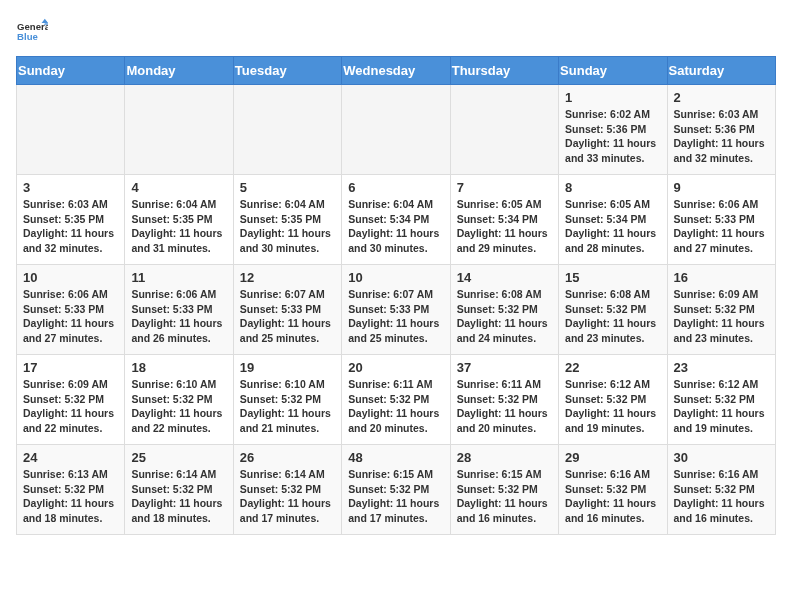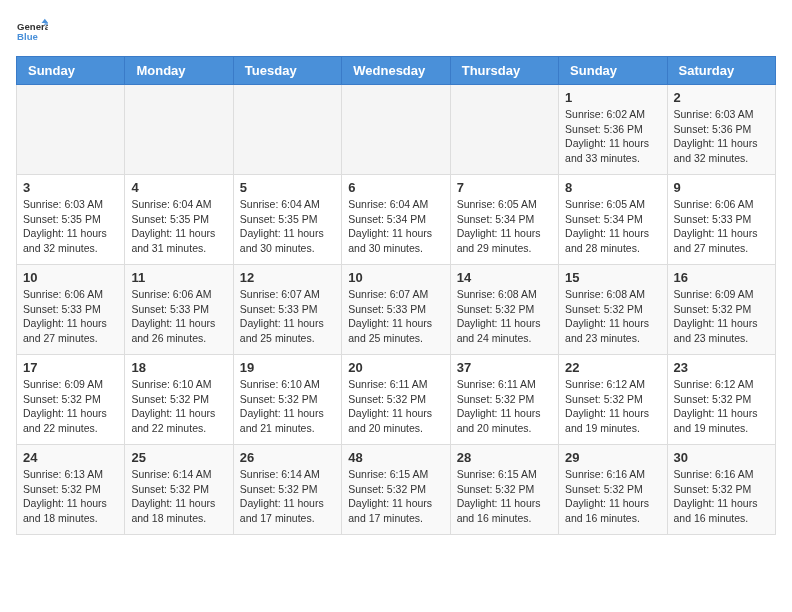--- a/index.html
+++ b/index.html
@@ -41,21 +41,21 @@
     }
     table {
       width: 100%;
       border-collapse: collapse;
       table-layout: fixed;
     }
     thead th {
       background-color: #4a90d9;
       color: #fff;
       text-align: left;
-      padding: 6px 11px;
+      padding: 6px 1px;
       font-size: 13px;
       font-weight: bold;
       border: 1px solid #3a7bc8;
     }
     tbody td {
       border: 1px solid #ddd;
       vertical-align: top;
       padding: 5px 6px;
       min-height: 80px;
       height: 90px;
@@ -68,20 +68,21 @@
     }
     .day-num {
       font-size: 13px;
       font-weight: bold;
       margin-bottom: 2px;
     }
     .day-info {
       font-size: 10.5px;
       line-height: 1.4;
       color: #333;
+      font-weight: bold;
     }
     .empty-cell {
       background: #f5f5f5 !important;
     }
   </style>
 </head>
 <body>
 
 <div class="header">
   <div class="logo">

